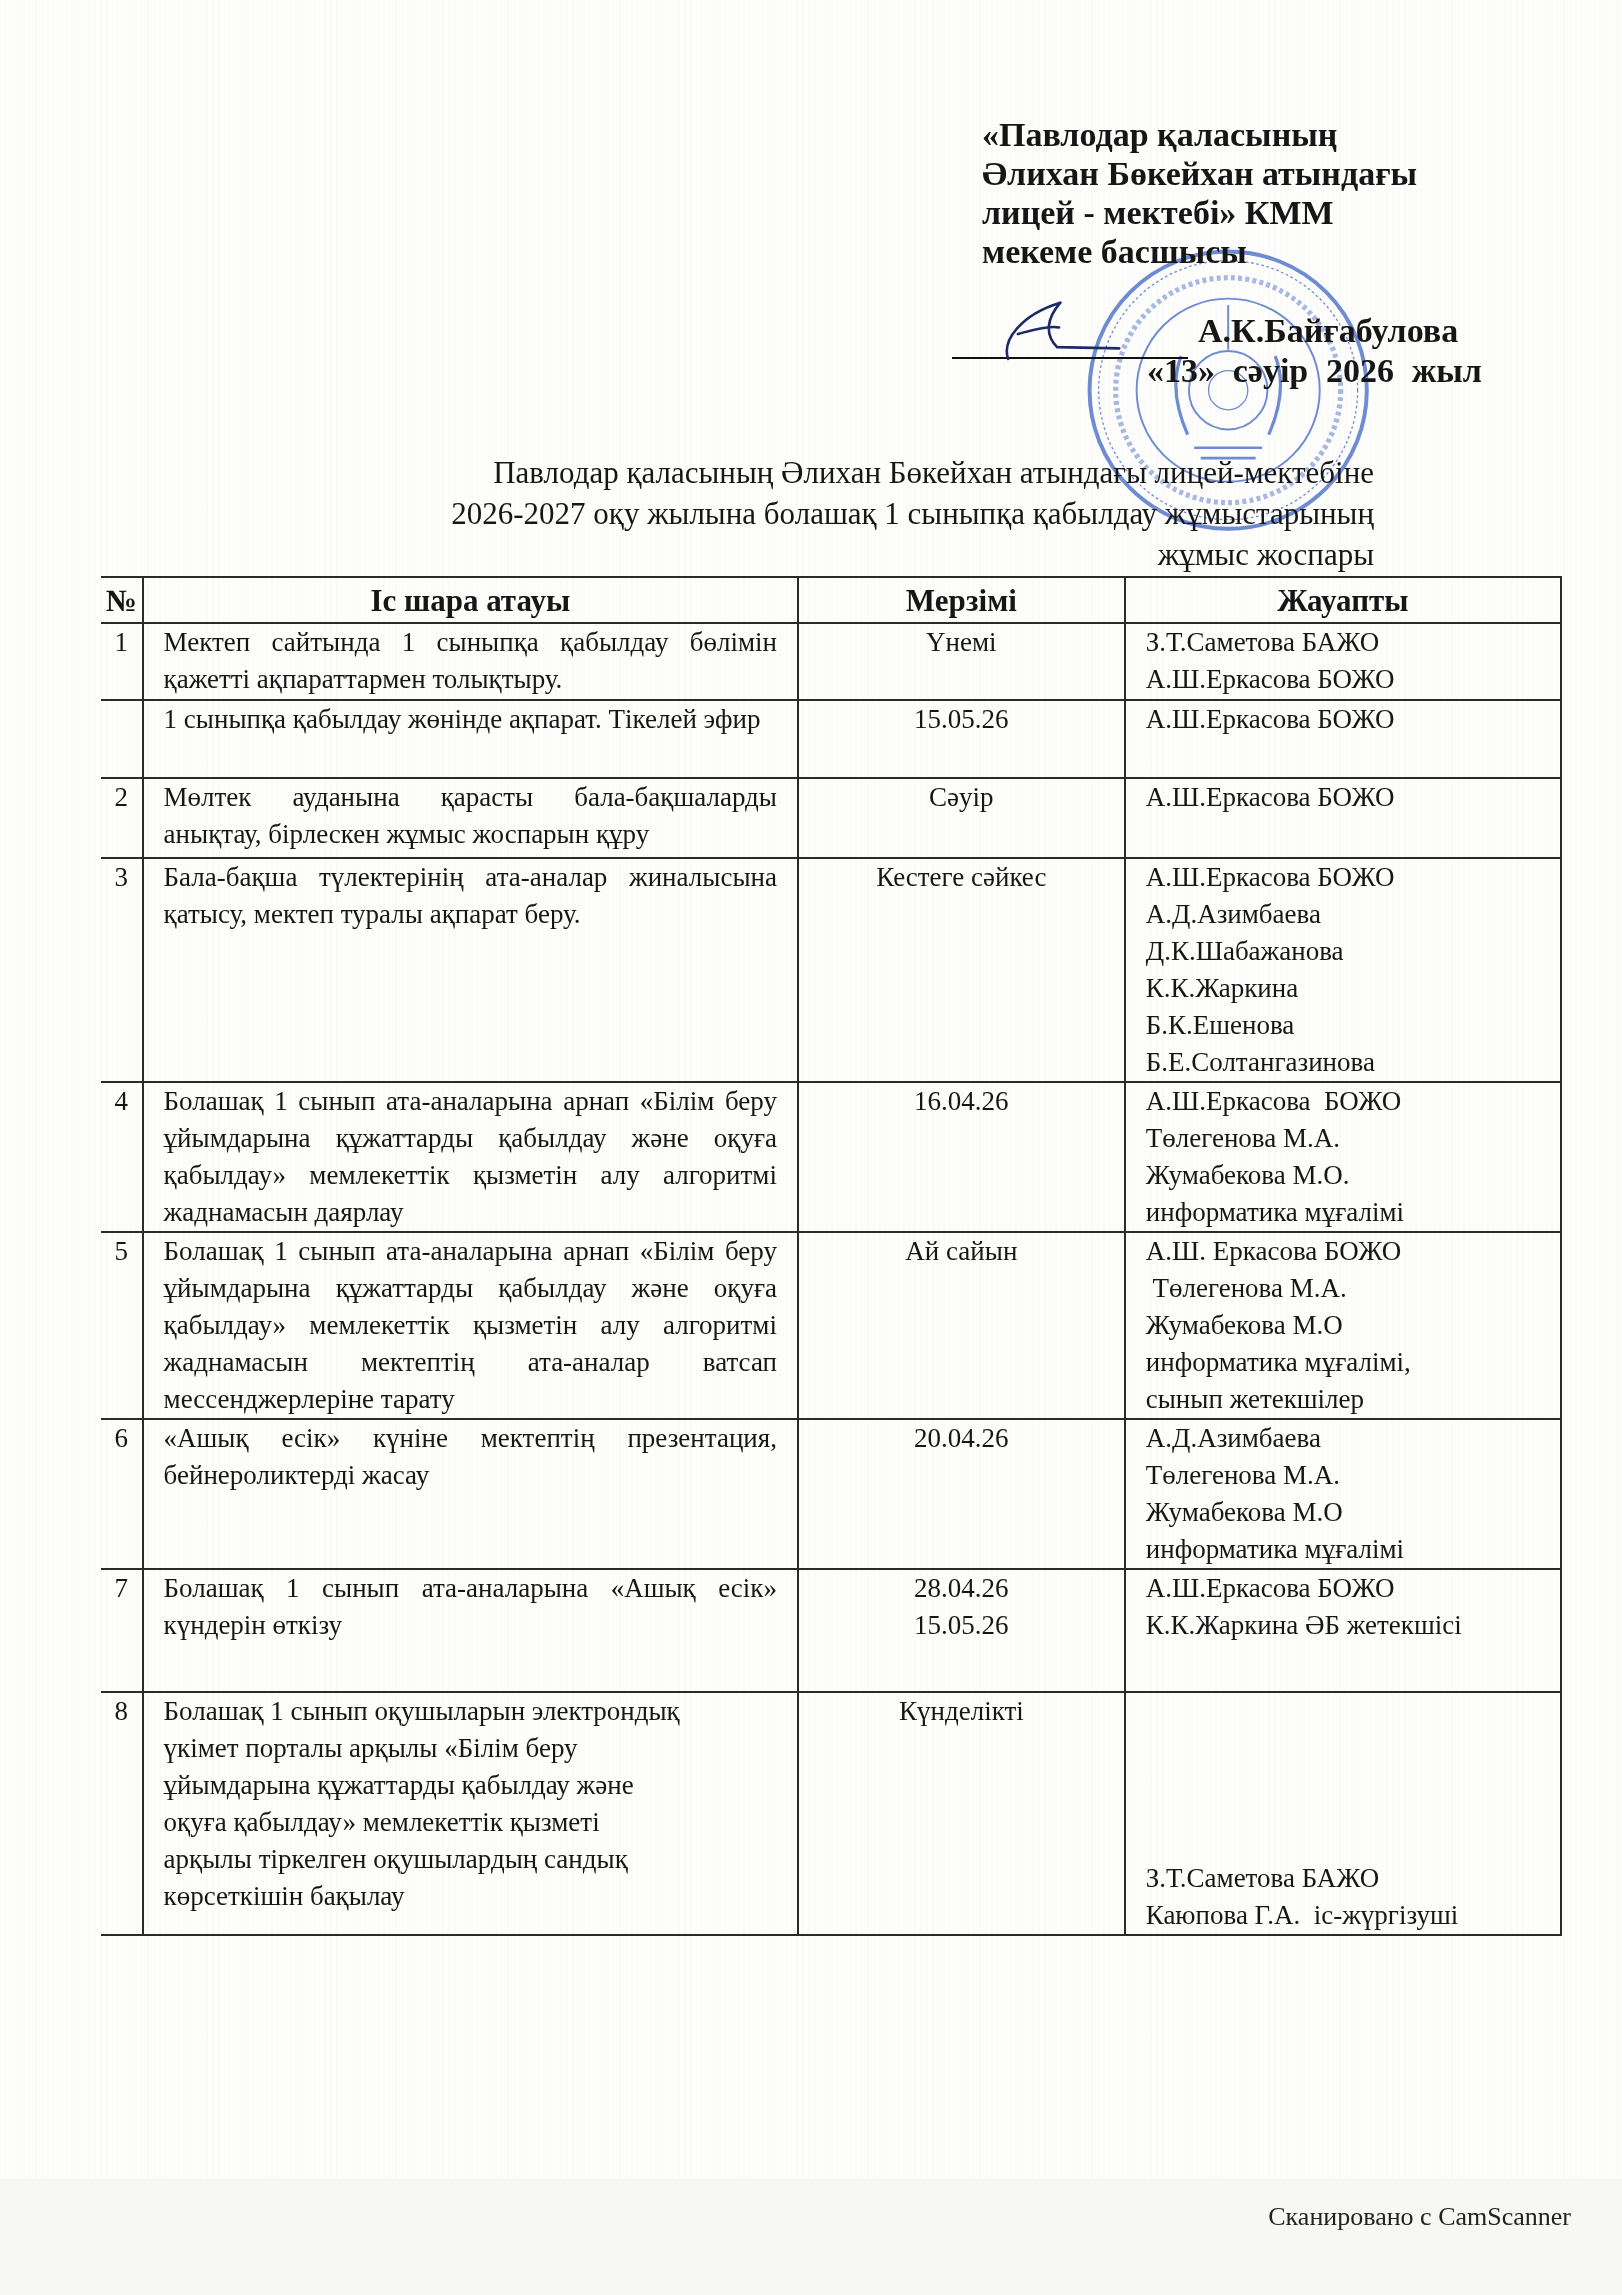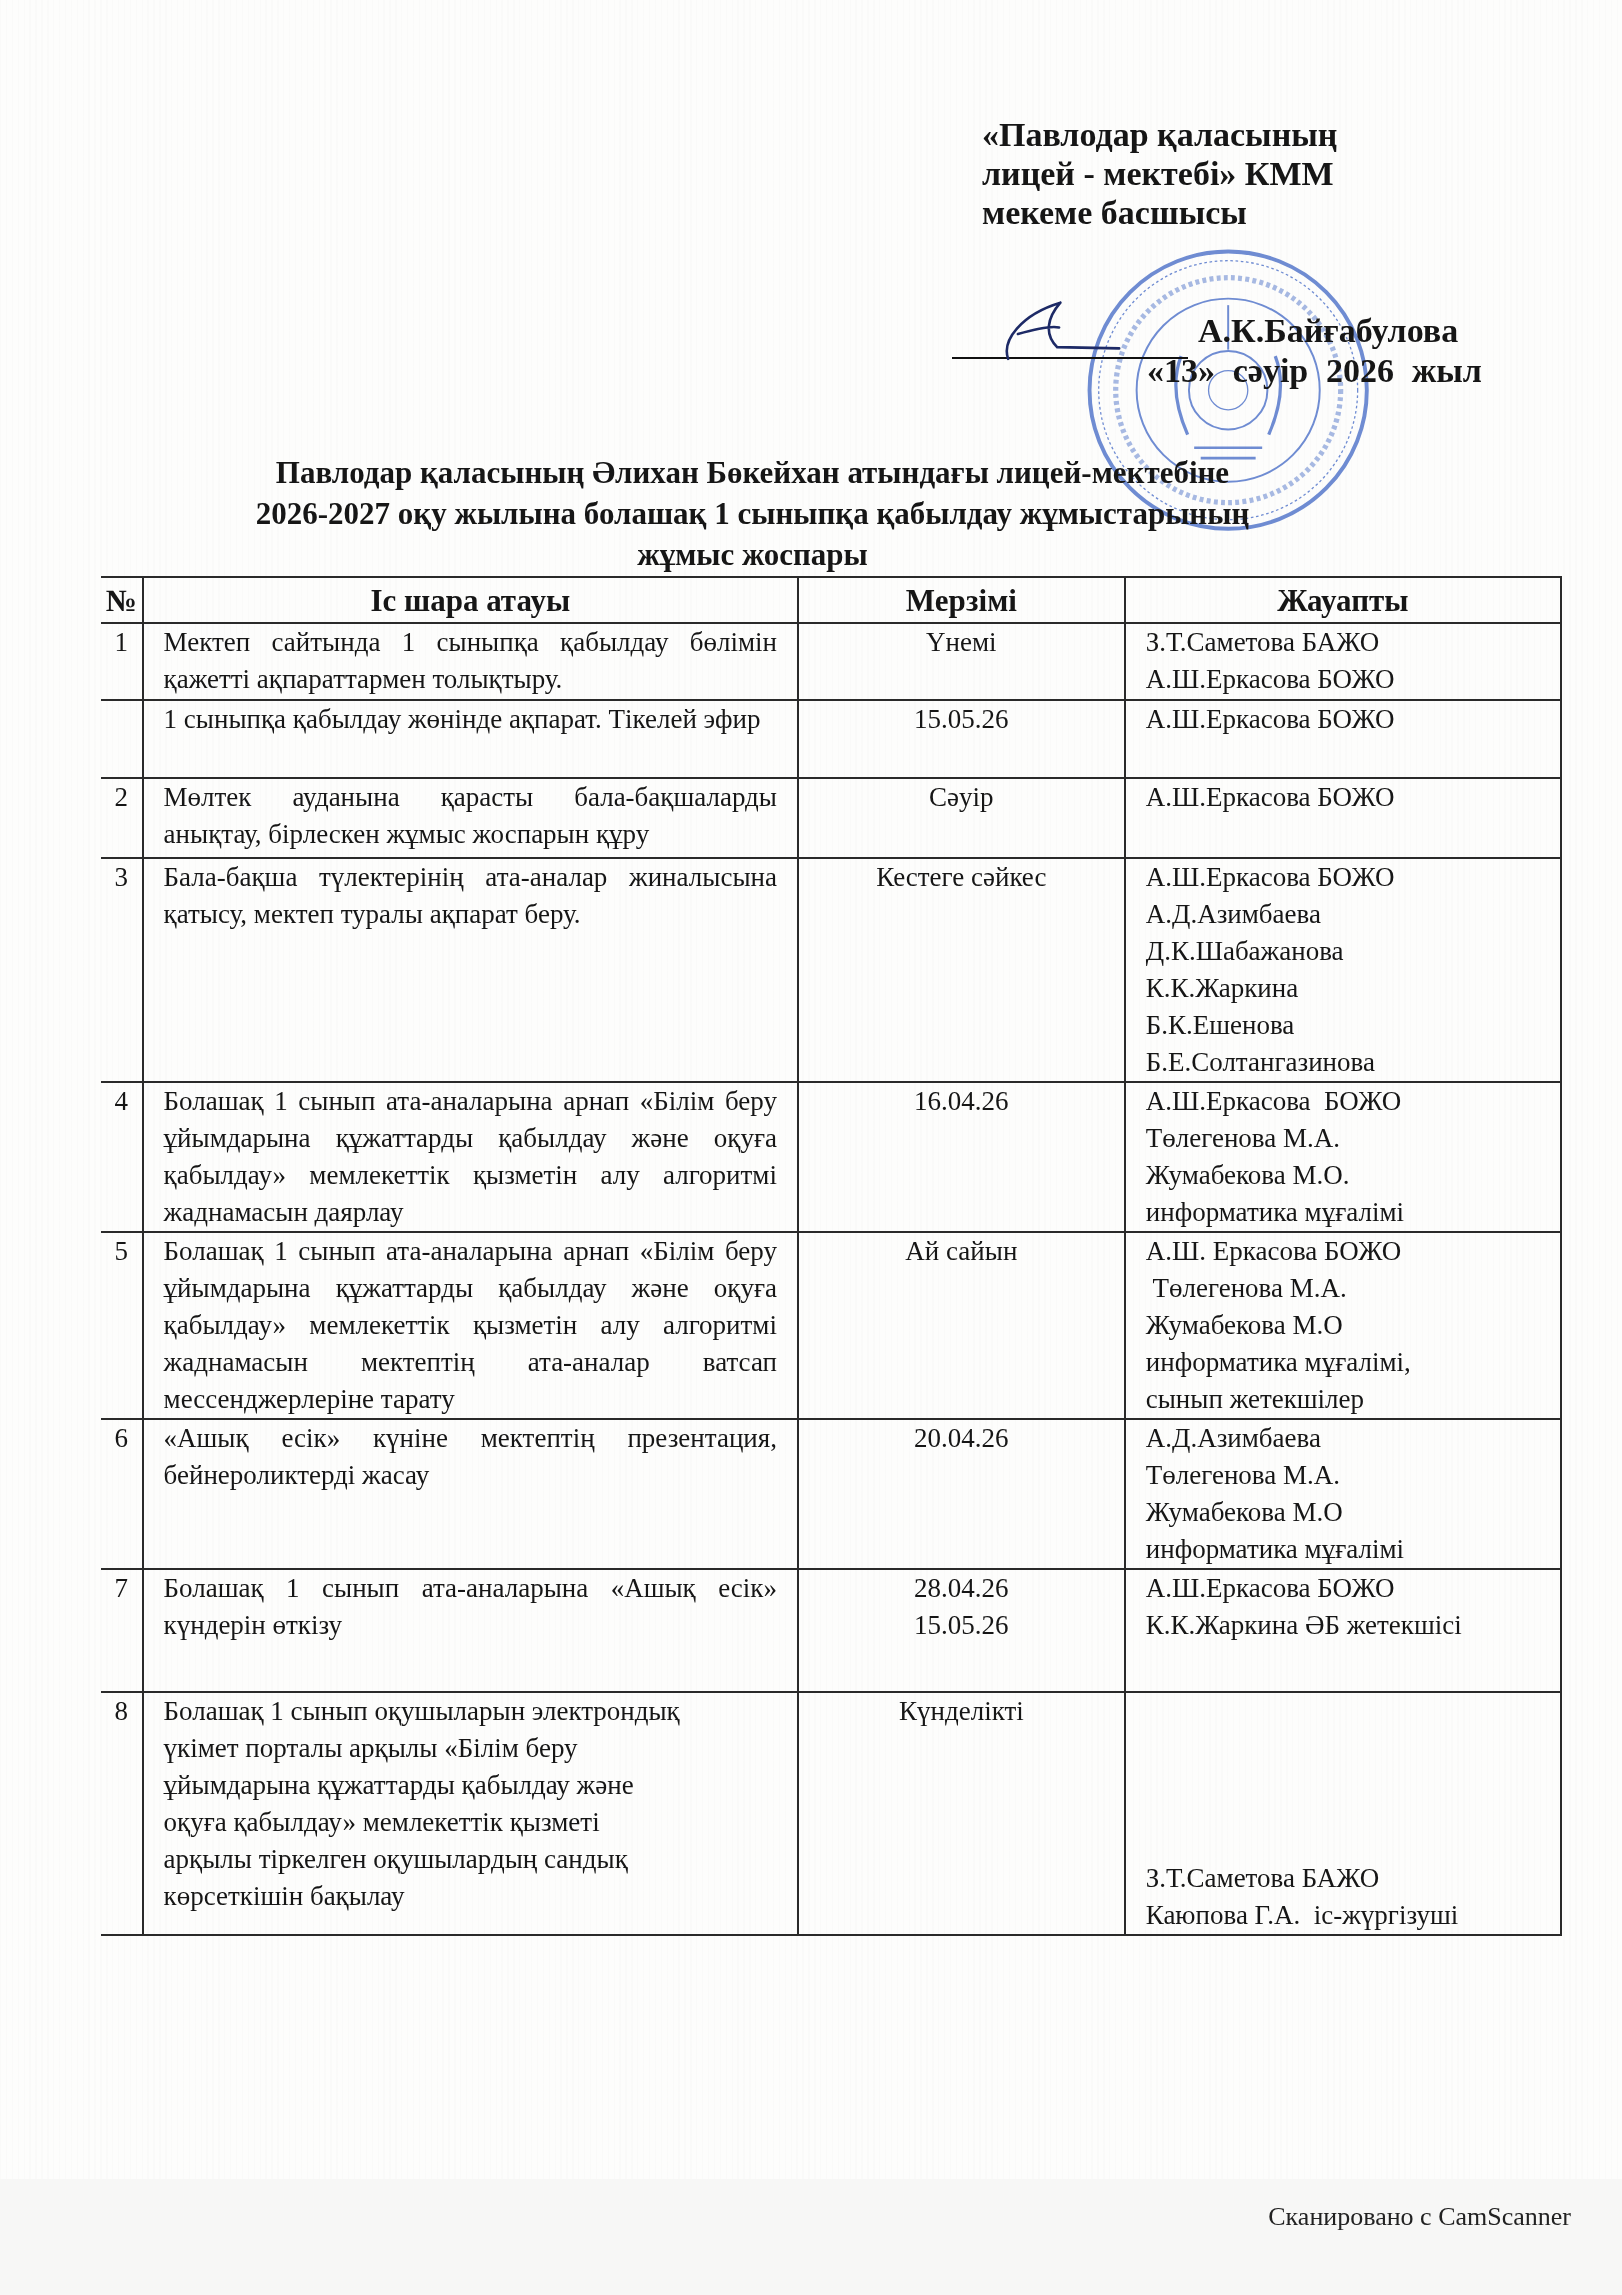--- a/index.html
+++ b/index.html
@@ -18,22 +18,22 @@
   }
   .approval .ap-line { white-space: nowrap; }
   .approval .ap-title { padding-left: 71px; }
   .approval .ap-name { position: absolute; left: 216px; top: 196px; }
   .approval .ap-date { position: absolute; left: 165px; top: 236px; word-spacing: 9.2px; }
   .sign-line { position: absolute; left: 952px; top: 357px; width: 236px; height: 2px; background: #111; }
   .signature { position: absolute; left: 982px; top: 288px; width: 209px; height: 79px; }
   .stamp { position: absolute; left: 1083px; top: 245px; width: 291px; height: 291px; }
   
   .doc-title {
-    position: absolute; left: 131px; top: 452px; width: 1243px; text-align: center;
-    font-weight: bold; font-size: 31px; line-height: 41px;
+    position: absolute; left: 131px; top: 452px; width: 1243px; text-align: right;
+    font-weight: normal; font-size: 31px; line-height: 41px;
   }
   
   .plan-table {
     position: absolute; left: 101px; top: 576px; width: 1461px;
     border-collapse: collapse; font-size: 27px; line-height: 37px;
   }
   .plan-table th, .plan-table td {
     border: 2px solid #2a2a2a; vertical-align: top; padding: 0 20px;
   }
   .plan-table tr > *:first-child { border-left: none; }
@@ -66,20 +66,21 @@
       <path d="M170 310 L274 310 M180 326 L264 326" stroke-width="4"></path>
       <path d="M222 92 L222 160" stroke-width="3"></path>
     </g>
     <g stroke="#3f66c4" stroke-opacity="0.45" stroke-width="8" fill="none" stroke-dasharray="6 5">
       <circle cx="222" cy="222" r="172"></circle>
     </g>
   </svg>
 
   <div class="approval">
     <div class="ap-line">«Павлодар қаласының</div>
+    <div class="ap-line">Әлихан Бөкейхан  атындағы</div>
     <div class="ap-line">лицей - мектебі» КММ</div>
     <div class="ap-line">мекеме басшысы</div>
     <div class="ap-line ap-name">А.К.Байғабулова</div>
     <div class="ap-line ap-date">«13»   сәуір  2026 жыл</div>
   </div>
   <div class="sign-line"></div>
   <svg class="signature" viewBox="0 0 320 120">
     <path d="M40 108 C 30 80, 60 40, 120 22 M120 22 C 100 45, 95 70, 115 90 L 210 92 M55 70 C 90 60, 110 58, 118 60" fill="none" stroke="#1d2a66" stroke-width="4" stroke-linecap="round"></path>
   </svg>
 

